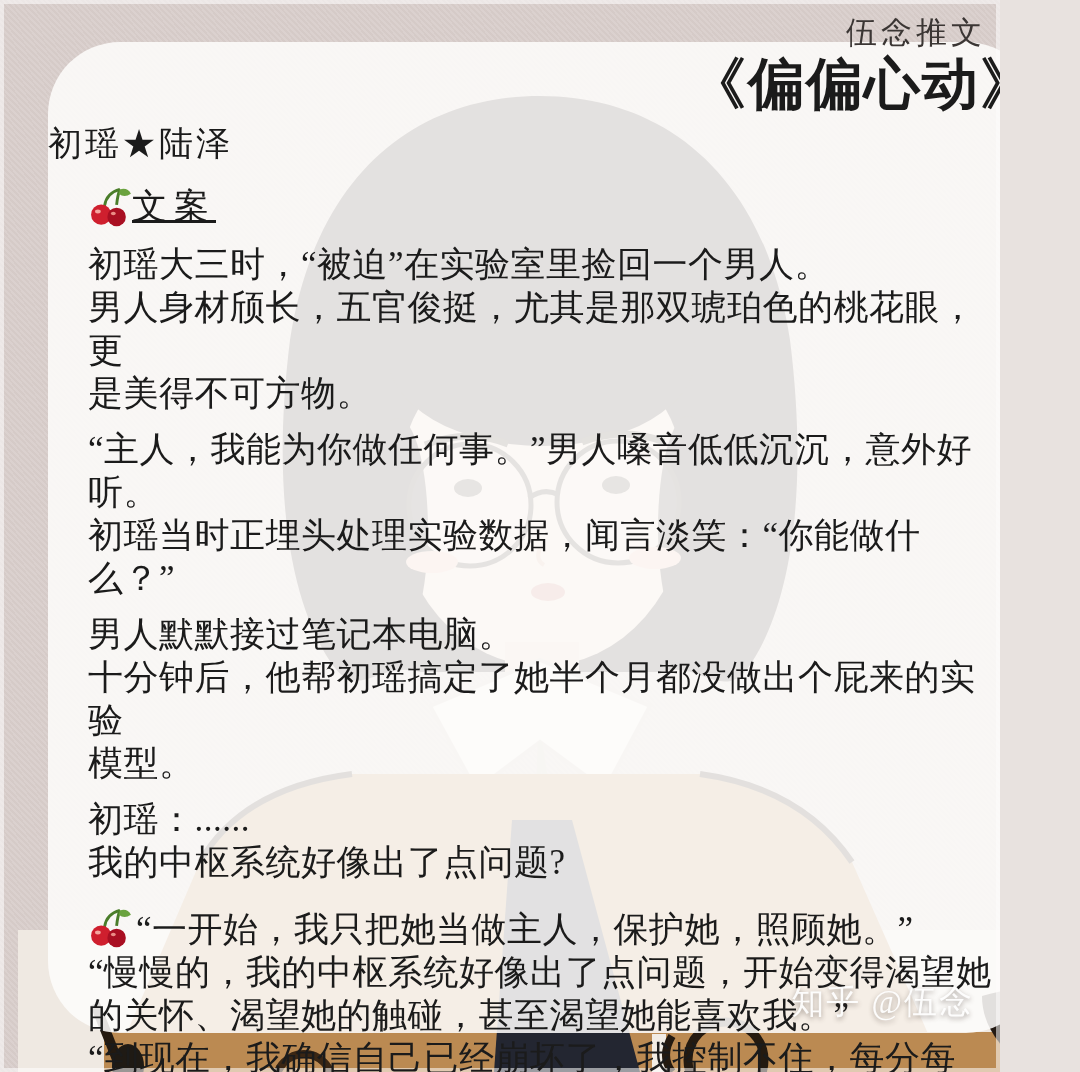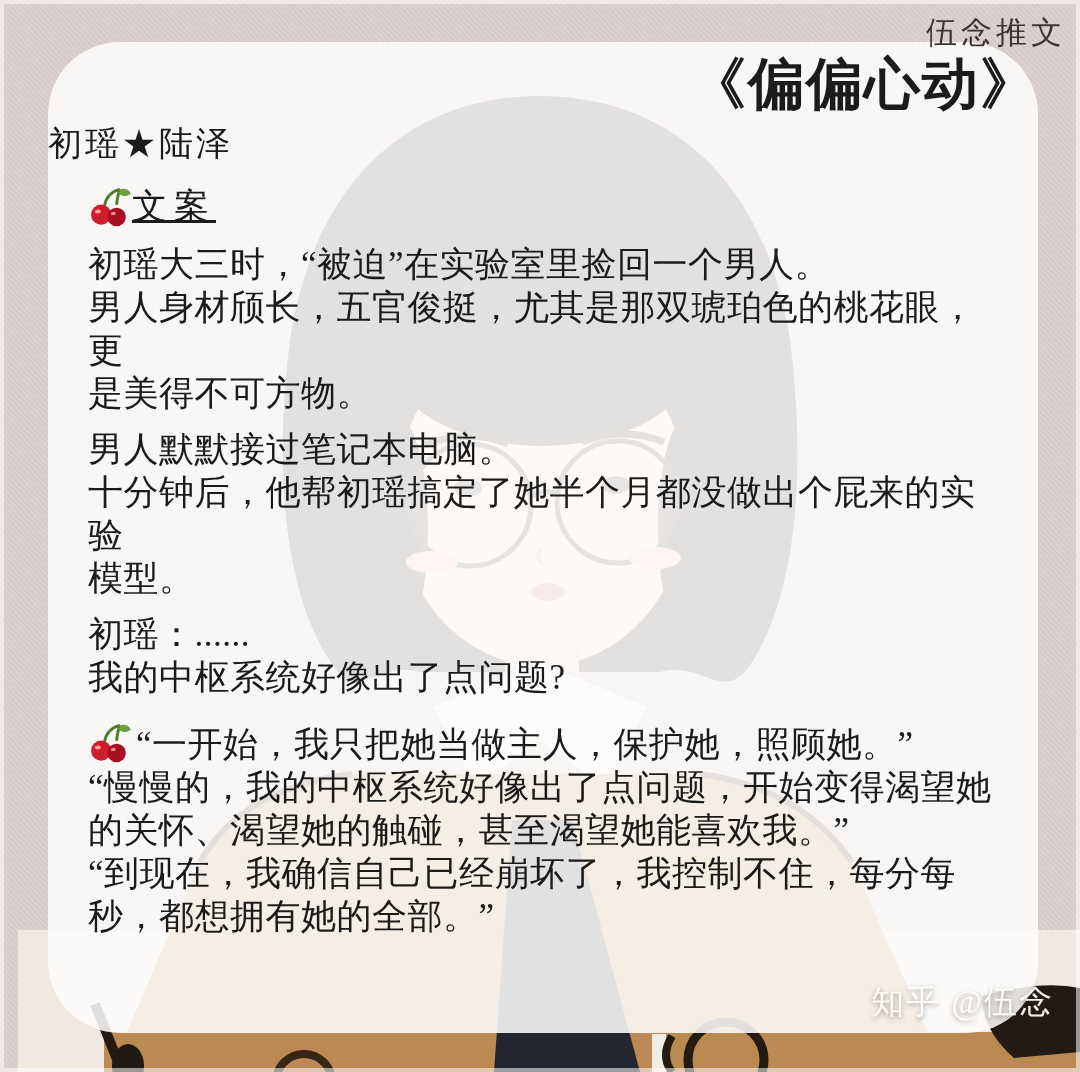--- a/index.html
+++ b/index.html
@@ -2,21 +2,21 @@
 <html><head>
 <meta charset="utf-8">
 <style>
   html,body{margin:0;padding:0;}
   body{
     width:1080px;height:1072px;overflow:hidden;
     font-family:"Liberation Serif","DejaVu Serif",serif;
     background:#e8e2df;
   }
   .stage{
-    position:relative;width:1080px;height:1072px;overflow:hidden;
+    position:relative;width:1000px;height:1072px;overflow:hidden;
     background:
       repeating-linear-gradient(47deg, rgba(255,255,255,0.05) 0 2px, rgba(120,95,90,0.04) 2px 4px),
       #d9cfcc;
   }
   
   .stage::after{
     content:"";position:absolute;inset:0;pointer-events:none;
     box-shadow:inset 0 0 0 4px rgba(255,255,255,0.55);
   }
   .illustration{position:absolute;left:0;top:0;z-index:0;}
@@ -140,20 +140,24 @@
           <circle cx="26" cy="29" r="8.4" fill="#a90f22"></circle>
           <ellipse cx="9" cy="24" rx="2.6" ry="1.8" fill="#f4a7a0"></ellipse>
           <ellipse cx="23" cy="26" rx="2.2" ry="1.6" fill="#ea8d86"></ellipse>
         </svg>
         <span>文案</span>
       </div>
 
       <p class="para first">初瑶大三时，“被迫”在实验室里捡回一个男人。
 男人身材颀长，五官俊挺，尤其是那双琥珀色的桃花眼，更
 是美得不可方物。</p>
+      <p class="para">“主人，我能为你做任何事。”男人嗓音低低沉沉，意外好
+听。
+初瑶当时正埋头处理实验数据，闻言淡笑：“你能做什
+么？”</p>
       <p class="para">男人默默接过笔记本电脑。
 十分钟后，他帮初瑶搞定了她半个月都没做出个屁来的实验
 模型。</p>
       <p class="para">初瑶：......
 我的中枢系统好像出了点问题?</p>
 
       <p class="para quotes"><svg class="cherry cherry-inline" viewBox="0 0 40 40">
             <path d="M15 19 Q17 7 29 4" stroke="#4a7d2a" stroke-width="2.6" fill="none"></path>
             <path d="M26 18 Q27 9 29 4" stroke="#4a7d2a" stroke-width="2.6" fill="none"></path>
             <path d="M29 4 Q36 2 39 8 Q33 12 28 8 Z" fill="#6aa23e"></path>

